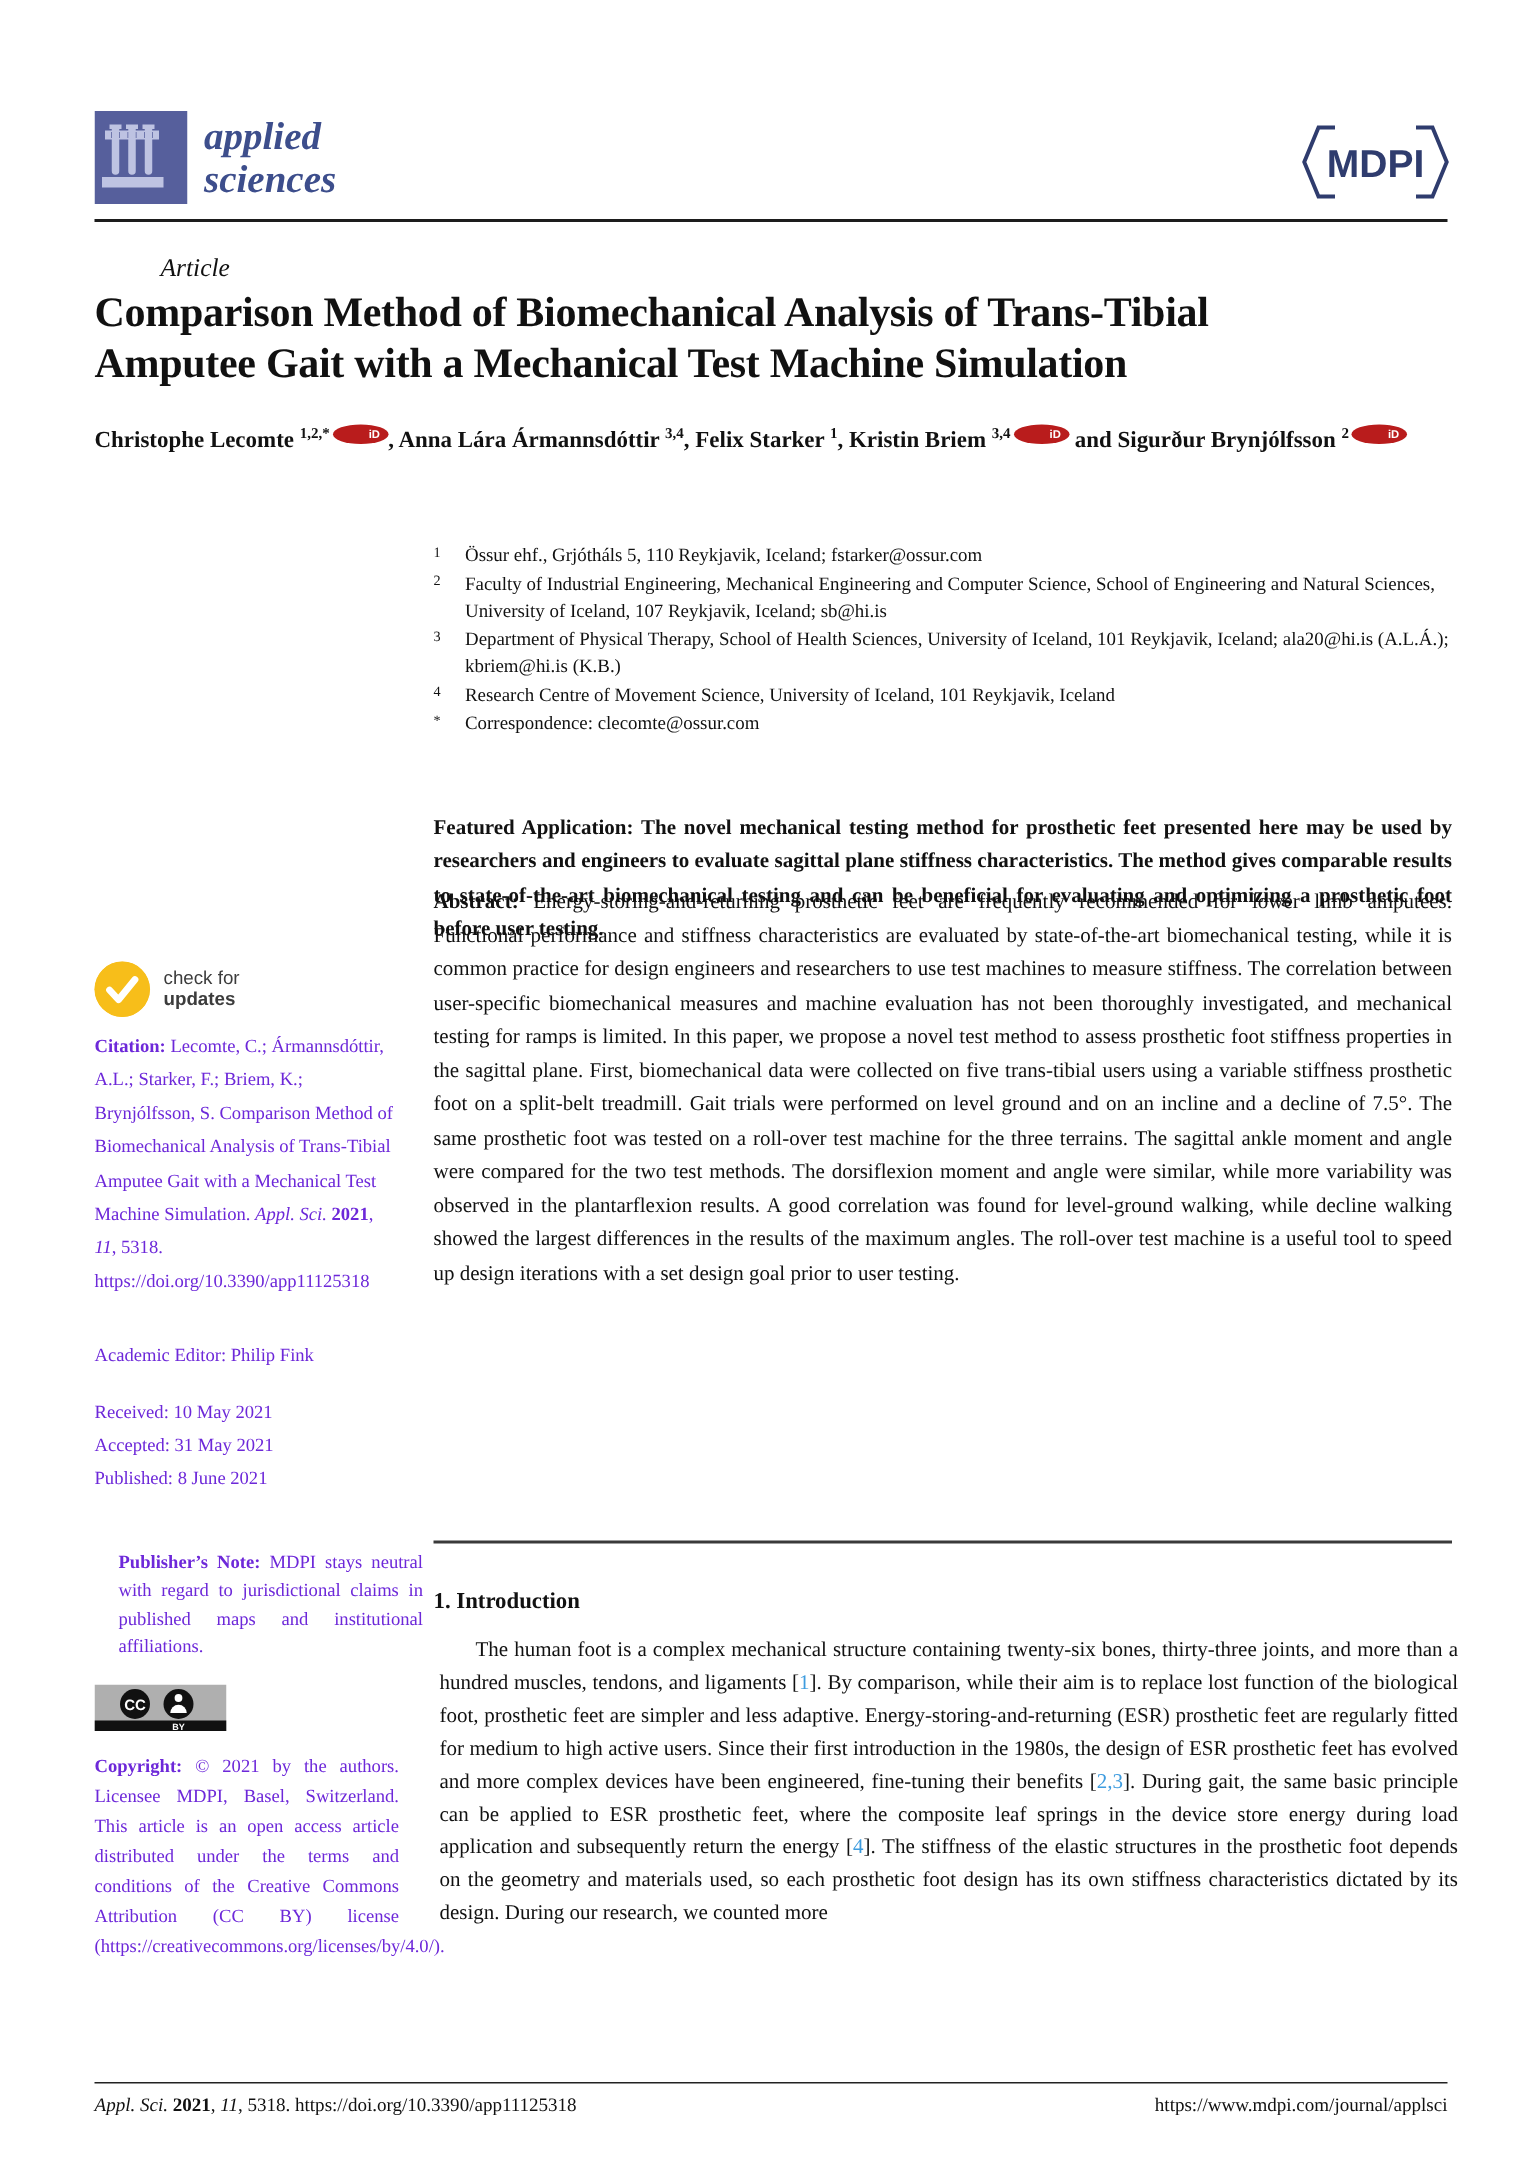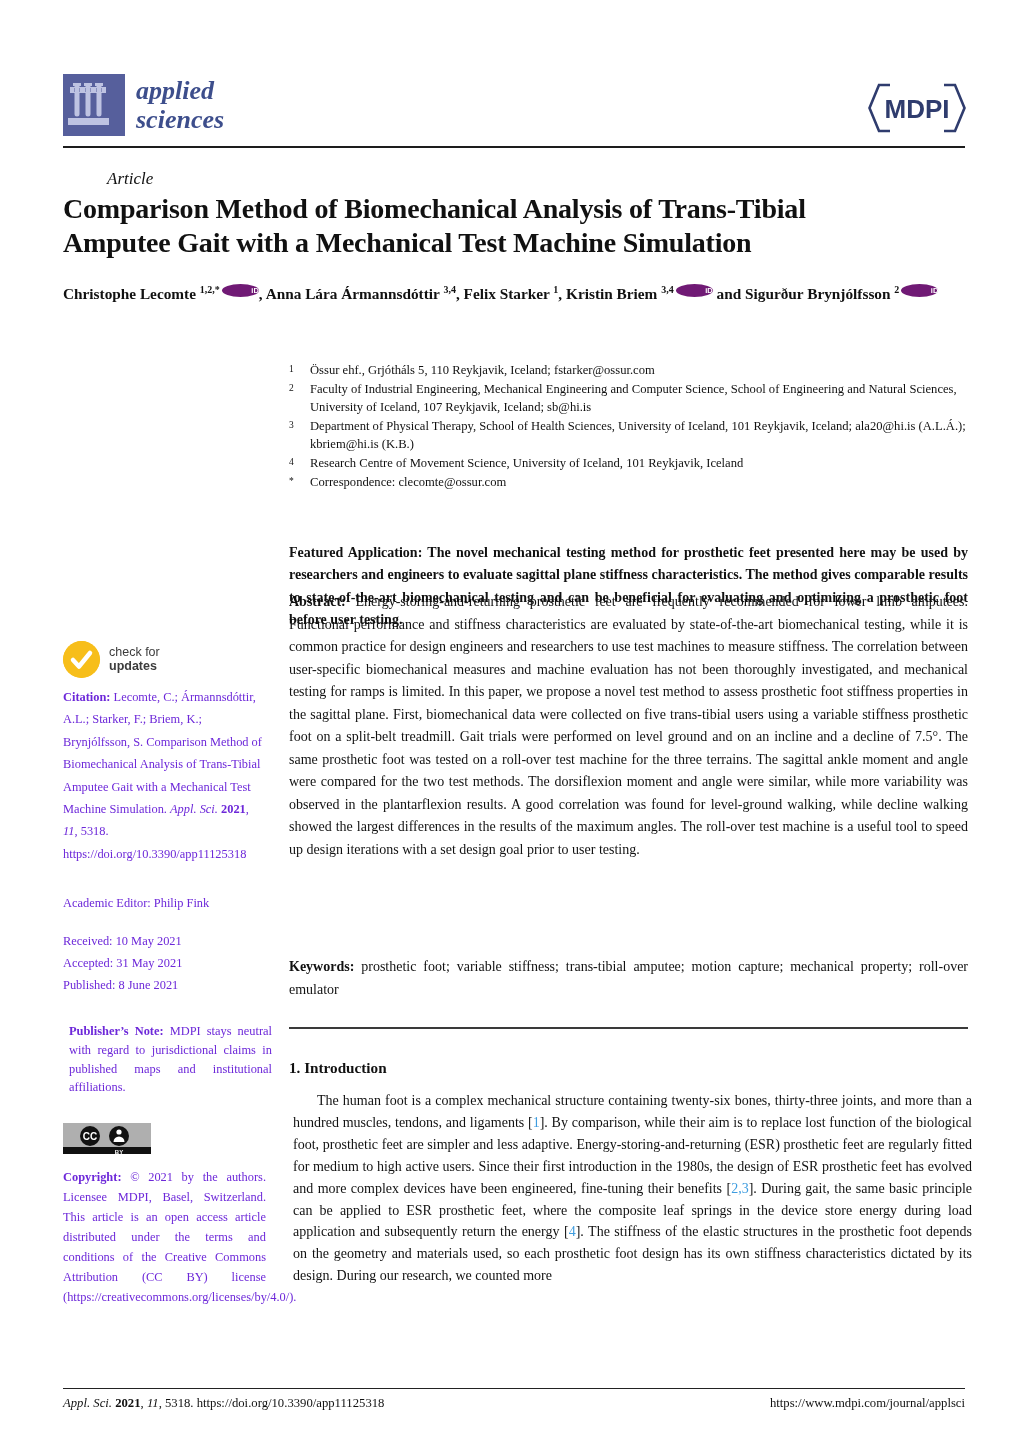--- a/index.html
+++ b/index.html
@@ -17,23 +17,23 @@
   .brand-name{font-style:italic; font-weight:700; font-size:26px; line-height:29px; color:#3D4E8C; padding-top:2px;}
   .brand-name span{display:block;}
   .mdpi-logo{position:absolute; left:866px; top:80px; width:102px; height:56px;}
   .header-rule{position:absolute; left:63px; top:146px; width:902px; height:2px; background:#1d1d1d;}
   
   .article-label{position:absolute; left:63px; top:169px; font-style:italic; font-size:17px;margin-left:44px;}
   .title{position:absolute; left:63px; top:192px; width:912px; font-weight:700; font-size:28px; line-height:33.5px; letter-spacing:-0.2px;}
   .title span{display:block;}
   .authors{position:absolute; left:63px; top:281px; width:904px; font-weight:700; font-size:15.3px; line-height:25px;}
   .authors sup{font-size:10px;}
-  .orcid{display:inline-block; width:13px; height:13px; border-radius:50%; background:#701a75; color:#fff;
+  .orcid{display:inline-block; width:13px; height:13px; border-radius:50%; background:#b91c1c; color:#fff;
          font-family:"Liberation Sans", sans-serif; font-size:7.5px; font-weight:700; line-height:13px;
-         text-align:right; vertical-align:super; margin-left:2px;padding-left:24px;}
+         text-align:left; vertical-align:super; margin-left:2px;padding-left:24px;}
   
   .affils{position:absolute; left:289px; top:361px; width:679px; font-size:12.6px; line-height:18.6px;}
   .affil-row{display:flex;}
   .affil-marker{flex:none; width:21px; font-size:9.5px; position:relative; top:-1px;}
   .affil-text{flex:1;}
   
   .featured{position:absolute; left:289px; top:542px; width:679px; font-weight:700; font-size:14px; line-height:22.4px; text-align:justify;}
   .abstract{position:absolute; left:289px; top:591px; width:679px; font-size:14px; line-height:22.55px; text-align:justify;}
   .keywords{position:absolute; left:289px; top:956px; width:679px; font-size:14px; line-height:22.5px; text-align:justify;}
   .divider{position:absolute; left:289px; top:1027px; width:679px; height:1.5px; background:#3a3a3a;}
@@ -128,24 +128,20 @@
   <p class="featured" style="margin:0;">
     <span>Featured Application:</span>
     <span>The novel mechanical testing method for prosthetic feet presented here may be used by researchers and engineers to evaluate sagittal plane stiffness characteristics. The method gives comparable results to state-of-the-art biomechanical testing and can be beneficial for evaluating and optimizing a prosthetic foot before user testing.</span>
   </p>
 
   <p class="abstract" style="margin:0;">
     <span class="b">Abstract:</span>
     <span>Energy-storing-and-returning prosthetic feet are frequently recommended for lower limb amputees. Functional performance and stiffness characteristics are evaluated by state-of-the-art biomechanical testing, while it is common practice for design engineers and researchers to use test machines to measure stiffness. The correlation between user-specific biomechanical measures and machine evaluation has not been thoroughly investigated, and mechanical testing for ramps is limited. In this paper, we propose a novel test method to assess prosthetic foot stiffness properties in the sagittal plane. First, biomechanical data were collected on five trans-tibial users using a variable stiffness prosthetic foot on a split-belt treadmill. Gait trials were performed on level ground and on an incline and a decline of 7.5°. The same prosthetic foot was tested on a roll-over test machine for the three terrains. The sagittal ankle moment and angle were compared for the two test methods. The dorsiflexion moment and angle were similar, while more variability was observed in the plantarflexion results. A good correlation was found for level-ground walking, while decline walking showed the largest differences in the results of the maximum angles. The roll-over test machine is a useful tool to speed up design iterations with a set design goal prior to user testing.</span>
   </p>
 
-  <p class="keywords" style="margin:0;">
-    <span class="b">Keywords:</span>
-    <span>prosthetic foot; variable stiffness; trans-tibial amputee; motion capture; mechanical property; roll-over emulator</span>
-  </p>
 
   <div class="divider"></div>
 
   <div class="section-heading">1. Introduction</div>
   <p class="intro-para" style="margin:4px;">
     <span>The human foot is a complex mechanical structure containing twenty-six bones, thirty-three joints, and more than a hundred muscles, tendons, and ligaments [</span><span class="ref">1</span><span>]. By comparison, while their aim is to replace lost function of the biological foot, prosthetic feet are simpler and less adaptive. Energy-storing-and-returning (ESR) prosthetic feet are regularly fitted for medium to high active users. Since their first introduction in the 1980s, the design of ESR prosthetic feet has evolved and more complex devices have been engineered, fine-tuning their benefits [</span><span class="ref">2,3</span><span>]. During gait, the same basic principle can be applied to ESR prosthetic feet, where the composite leaf springs in the device store energy during load application and subsequently return the energy [</span><span class="ref">4</span><span>]. The stiffness of the elastic structures in the prosthetic foot depends on the geometry and materials used, so each prosthetic foot design has its own stiffness characteristics dictated by its design. During our research, we counted more</span>
   </p>
 
   <div class="check-updates">
     <svg class="cu-circle" viewBox="0 0 37 37">
@@ -166,21 +162,21 @@
   </p>
 
   <p class="side academic-editor" style="margin:0;">Academic Editor: Philip Fink</p>
 
   <div class="side dates">
     <div>Received: 10 May 2021</div>
     <div>Accepted: 31 May 2021</div>
     <div>Published: 8 June 2021</div>
   </div>
 
-  <p class="side pub-note" style="margin:6px;">
+  <p class="side pub-note" style="margin:16px;">
     <span class="b">Publisher’s Note:</span>
     <span>MDPI stays neutral with regard to jurisdictional claims in published maps and institutional affiliations.</span>
   </p>
 
   <svg class="cc-badge" viewBox="0 0 88 31">
     <rect x="0" y="0" width="88" height="31" fill="#AFAFAF"></rect>
     <rect x="0" y="24" width="88" height="7" fill="#111111"></rect>
     <circle cx="27" cy="13" r="10" fill="#111111"></circle>
     <text x="27" y="17" text-anchor="middle" font-family="Liberation Sans, sans-serif" font-size="10" font-weight="bold" fill="#ffffff">CC</text>
     <circle cx="56" cy="13" r="10" fill="#111111"></circle>

